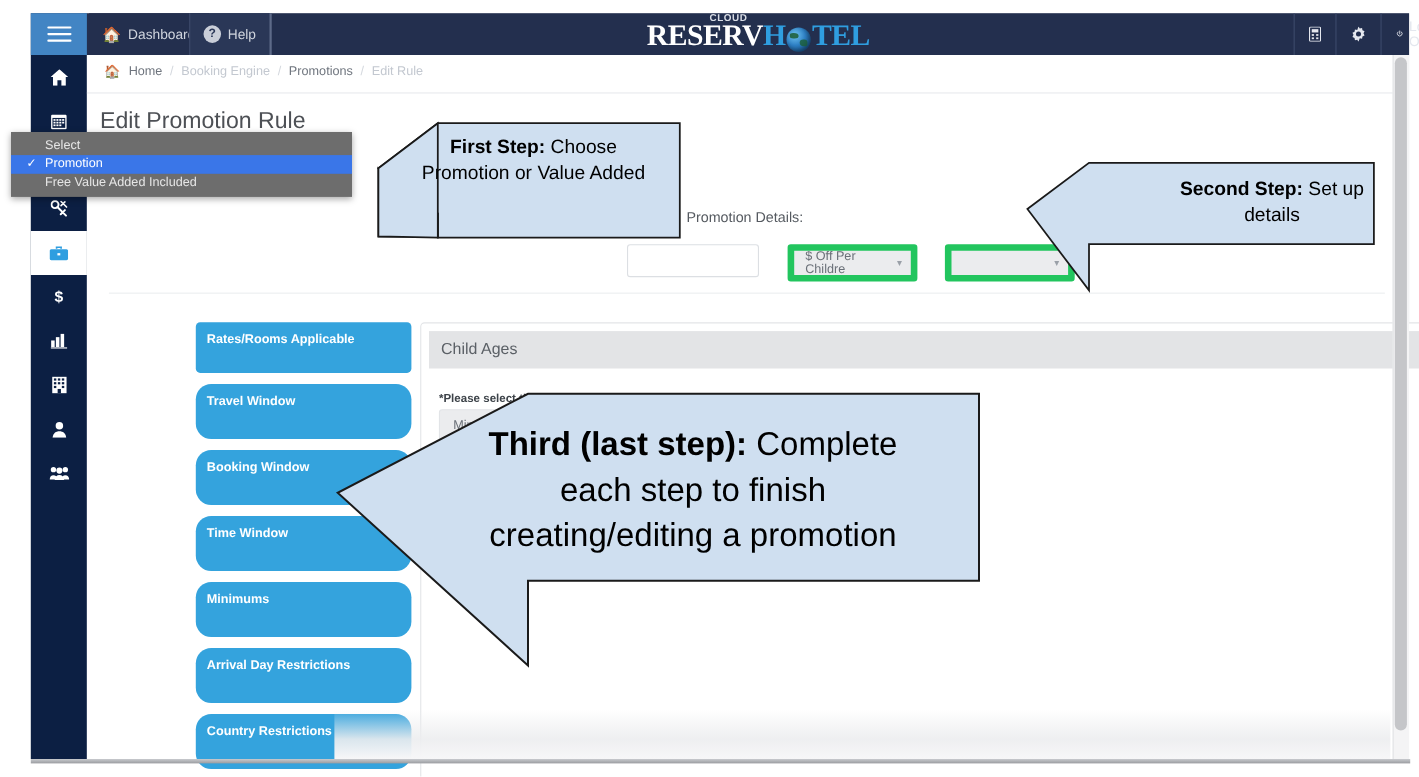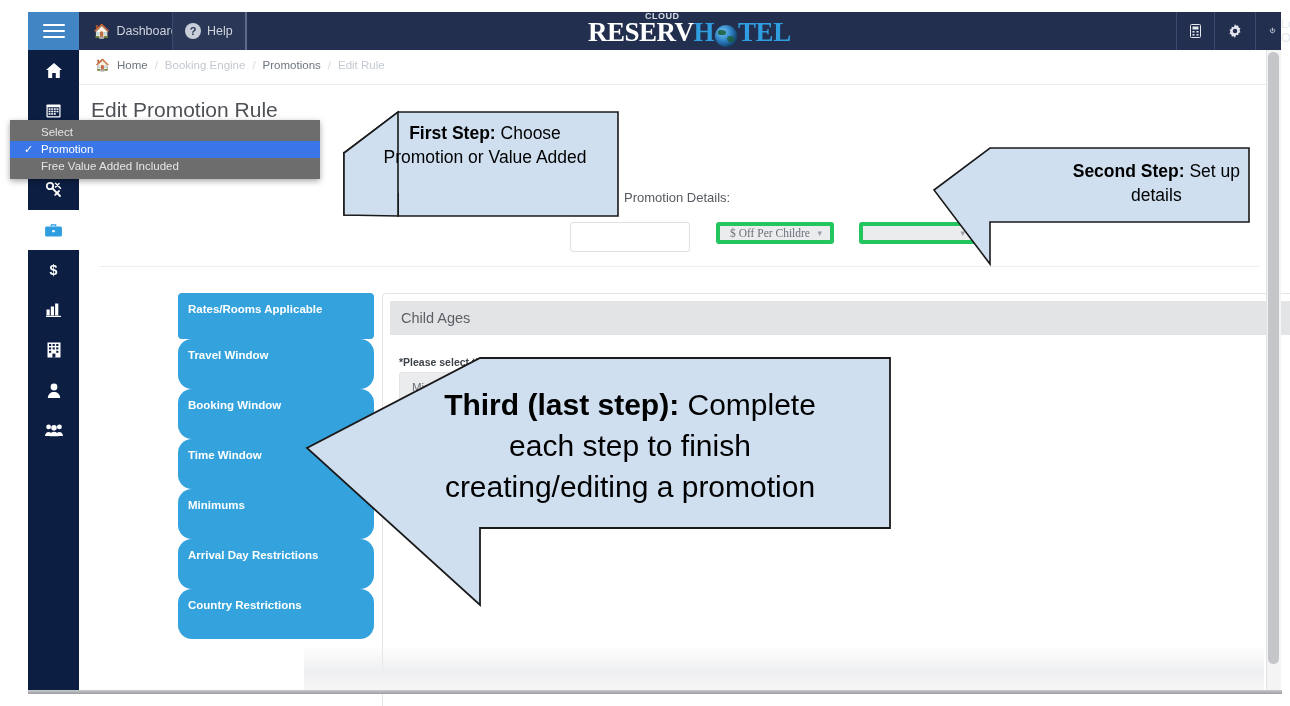--- a/index.html
+++ b/index.html
@@ -151,40 +151,39 @@
   .details-label {
     position: absolute; left: 545px; top: 140px;
     font-size: 13px; color: #555a60;
   }
   .det-input {
     position: absolute; left: 491px; top: 172px;
     width: 120px; height: 30px;
     background: #ffffff; border: 1px solid #dcdfe3; border-radius: 3px;
   }
   .det-select {
-    position: absolute; height: 22px;
-    background: #ebecee; border: 4px solid #22c55e; border-radius: 3px;
+    position: absolute; height: 34px;
+    background: #ebecee; border: 6px solid #22c55e; border-radius: 3px;
     display: flex; align-items: center; justify-content: space-between;
     padding: 0 8px 0 10px;
     font-size: 11.5px; color: #6a7078;
     overflow: hidden;
-    font-family: Liberation Serif, serif;
   }
   .det-select .caret { color: #9aa0a8; font-size: 9px; }
   .det-sel-1 { left: 637px; top: 172px; width: 118px; }
   .det-sel-2 { left: 780px; top: 172px; width: 118px; }
   .det-rule { position: absolute; left: 20px; top: 216px; width: 1160px; height: 1px; background: #eceef0; }
 
   
   .steps {
     position: absolute; left: 99px; top: 243px;
     width: 196px;
   }
   .step-btn {
-    width: 196px; 
+    width: 196px; margin-bottom: 10px;
     background: #34a3dd; color: #ffffff;
     border-radius: 4px;
     font-size: 11.5px; font-weight: bold;
     padding: 9px 10px 0 10px;
     line-height: 14px;
   }
   .step-h46 { height: 46px; }
   .step-h50 { height: 50px; border-radius: 14px; }
 
   

